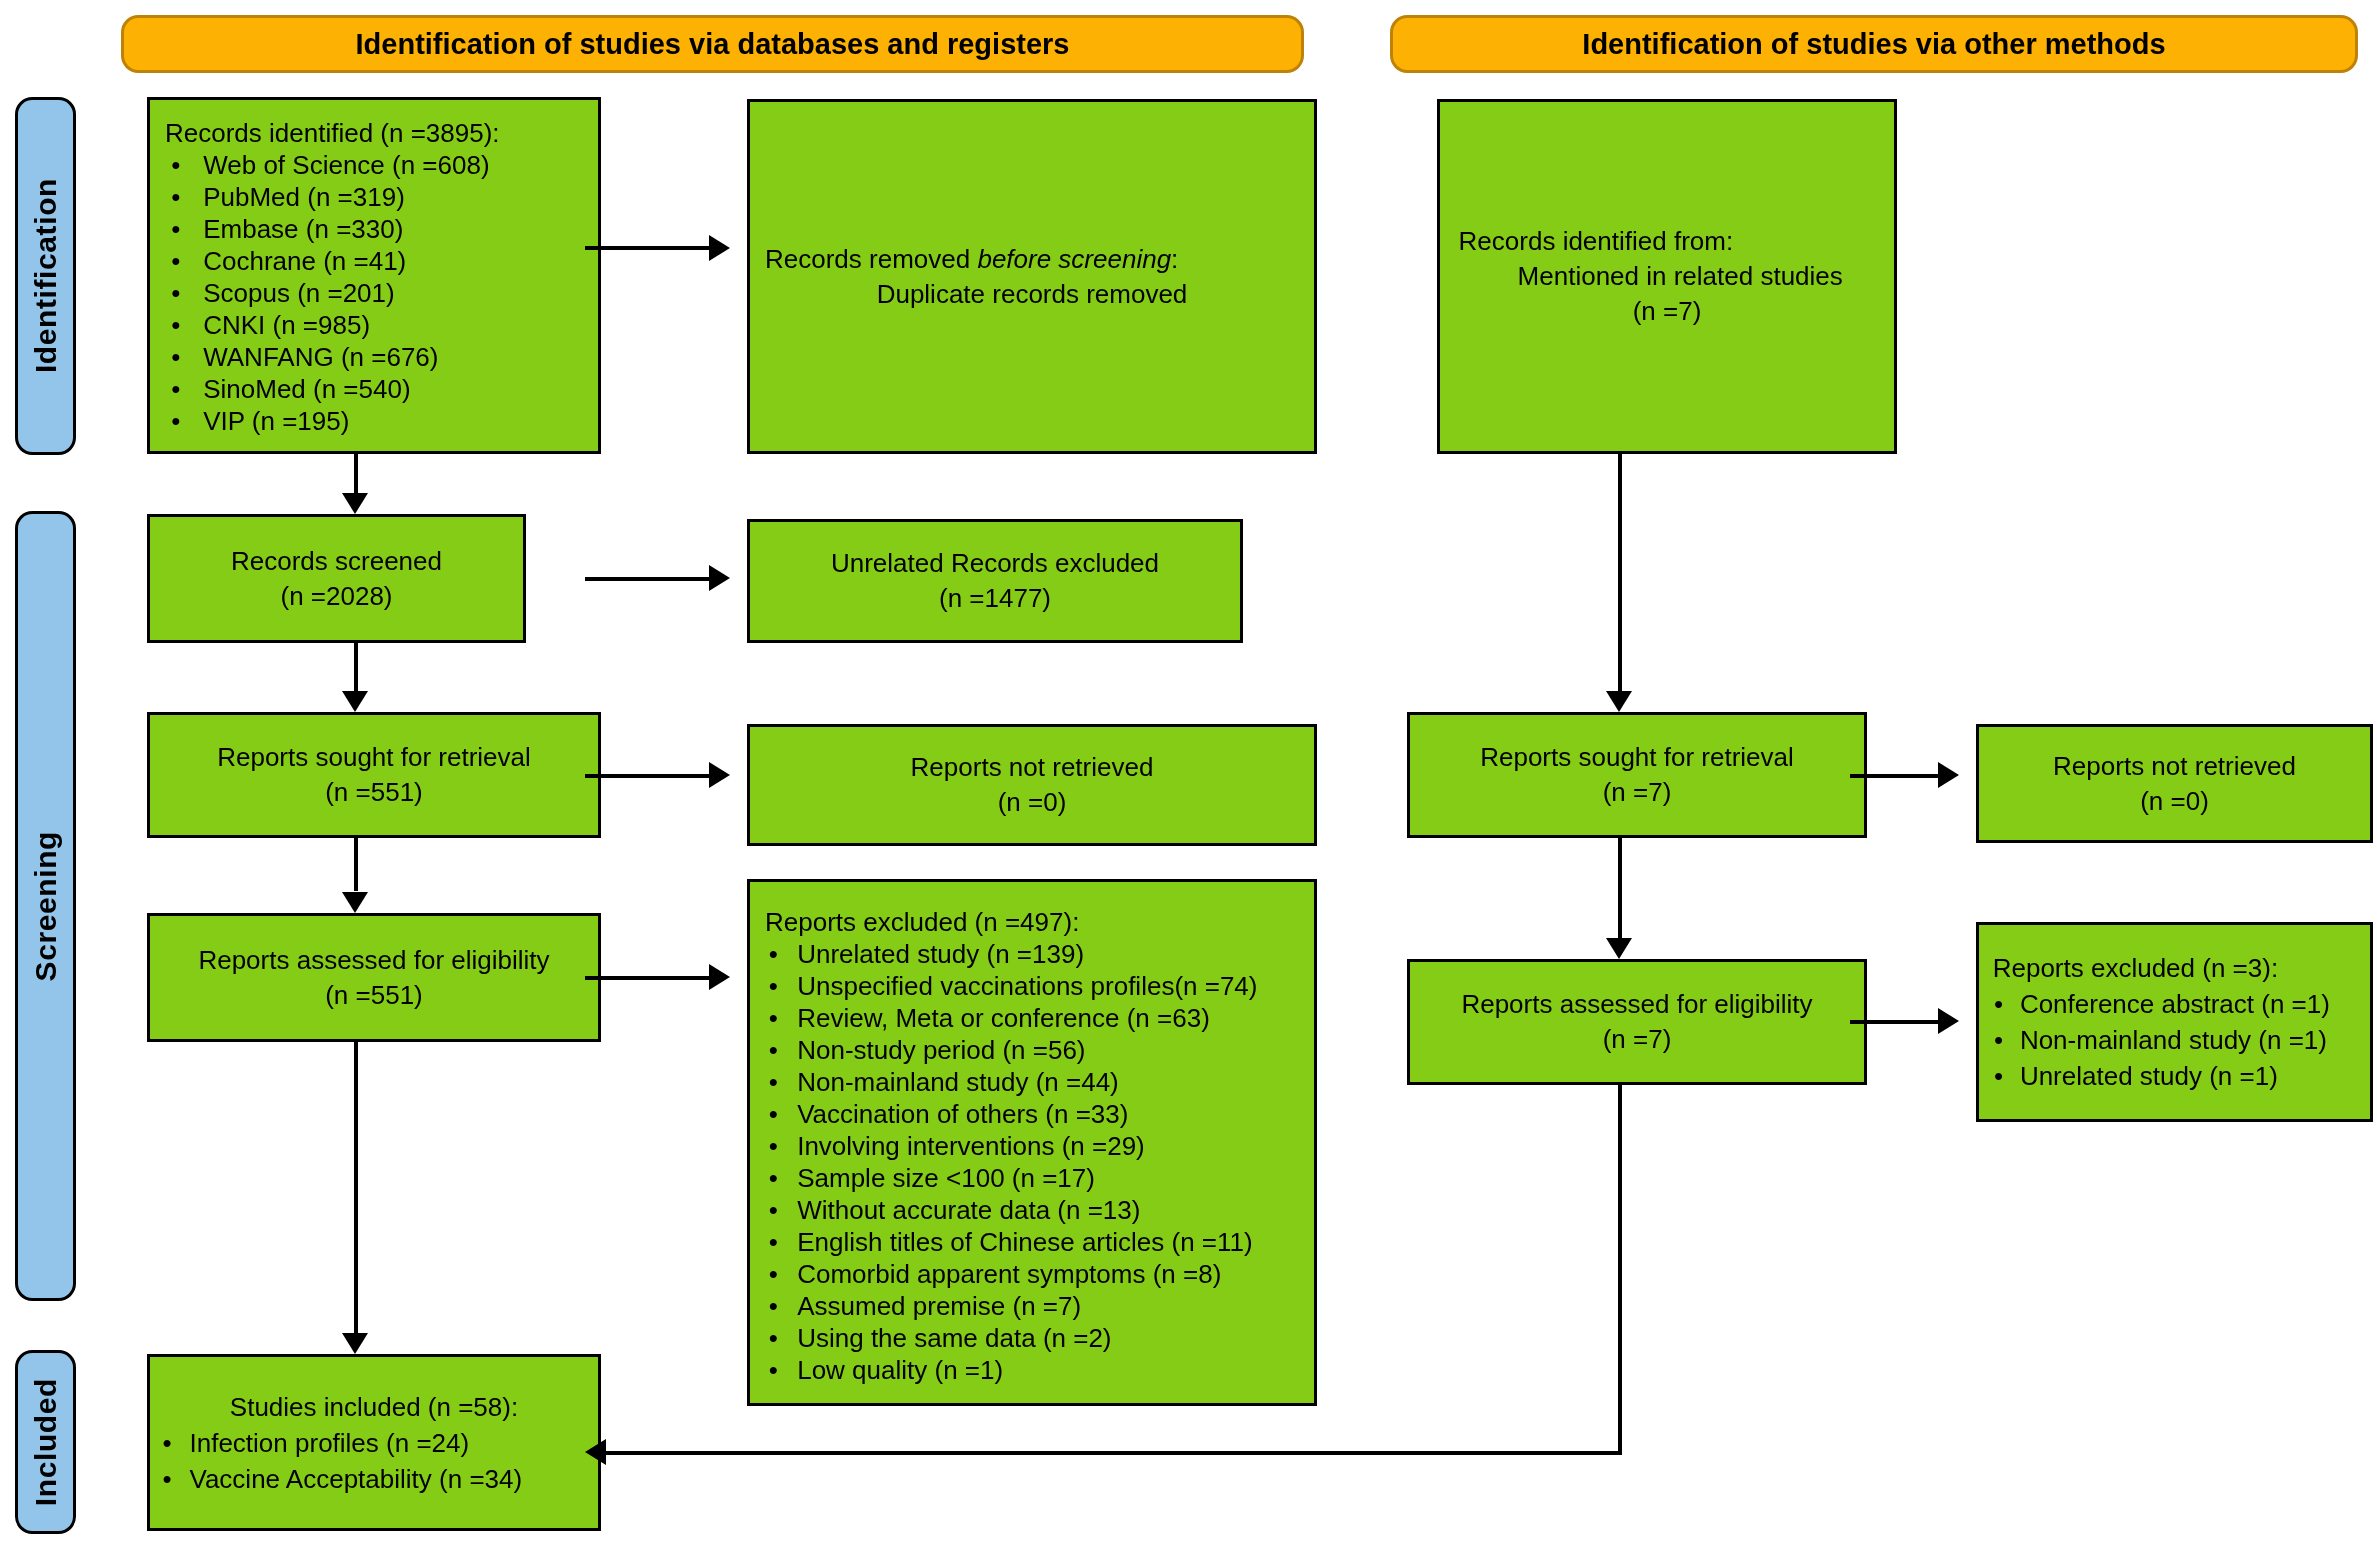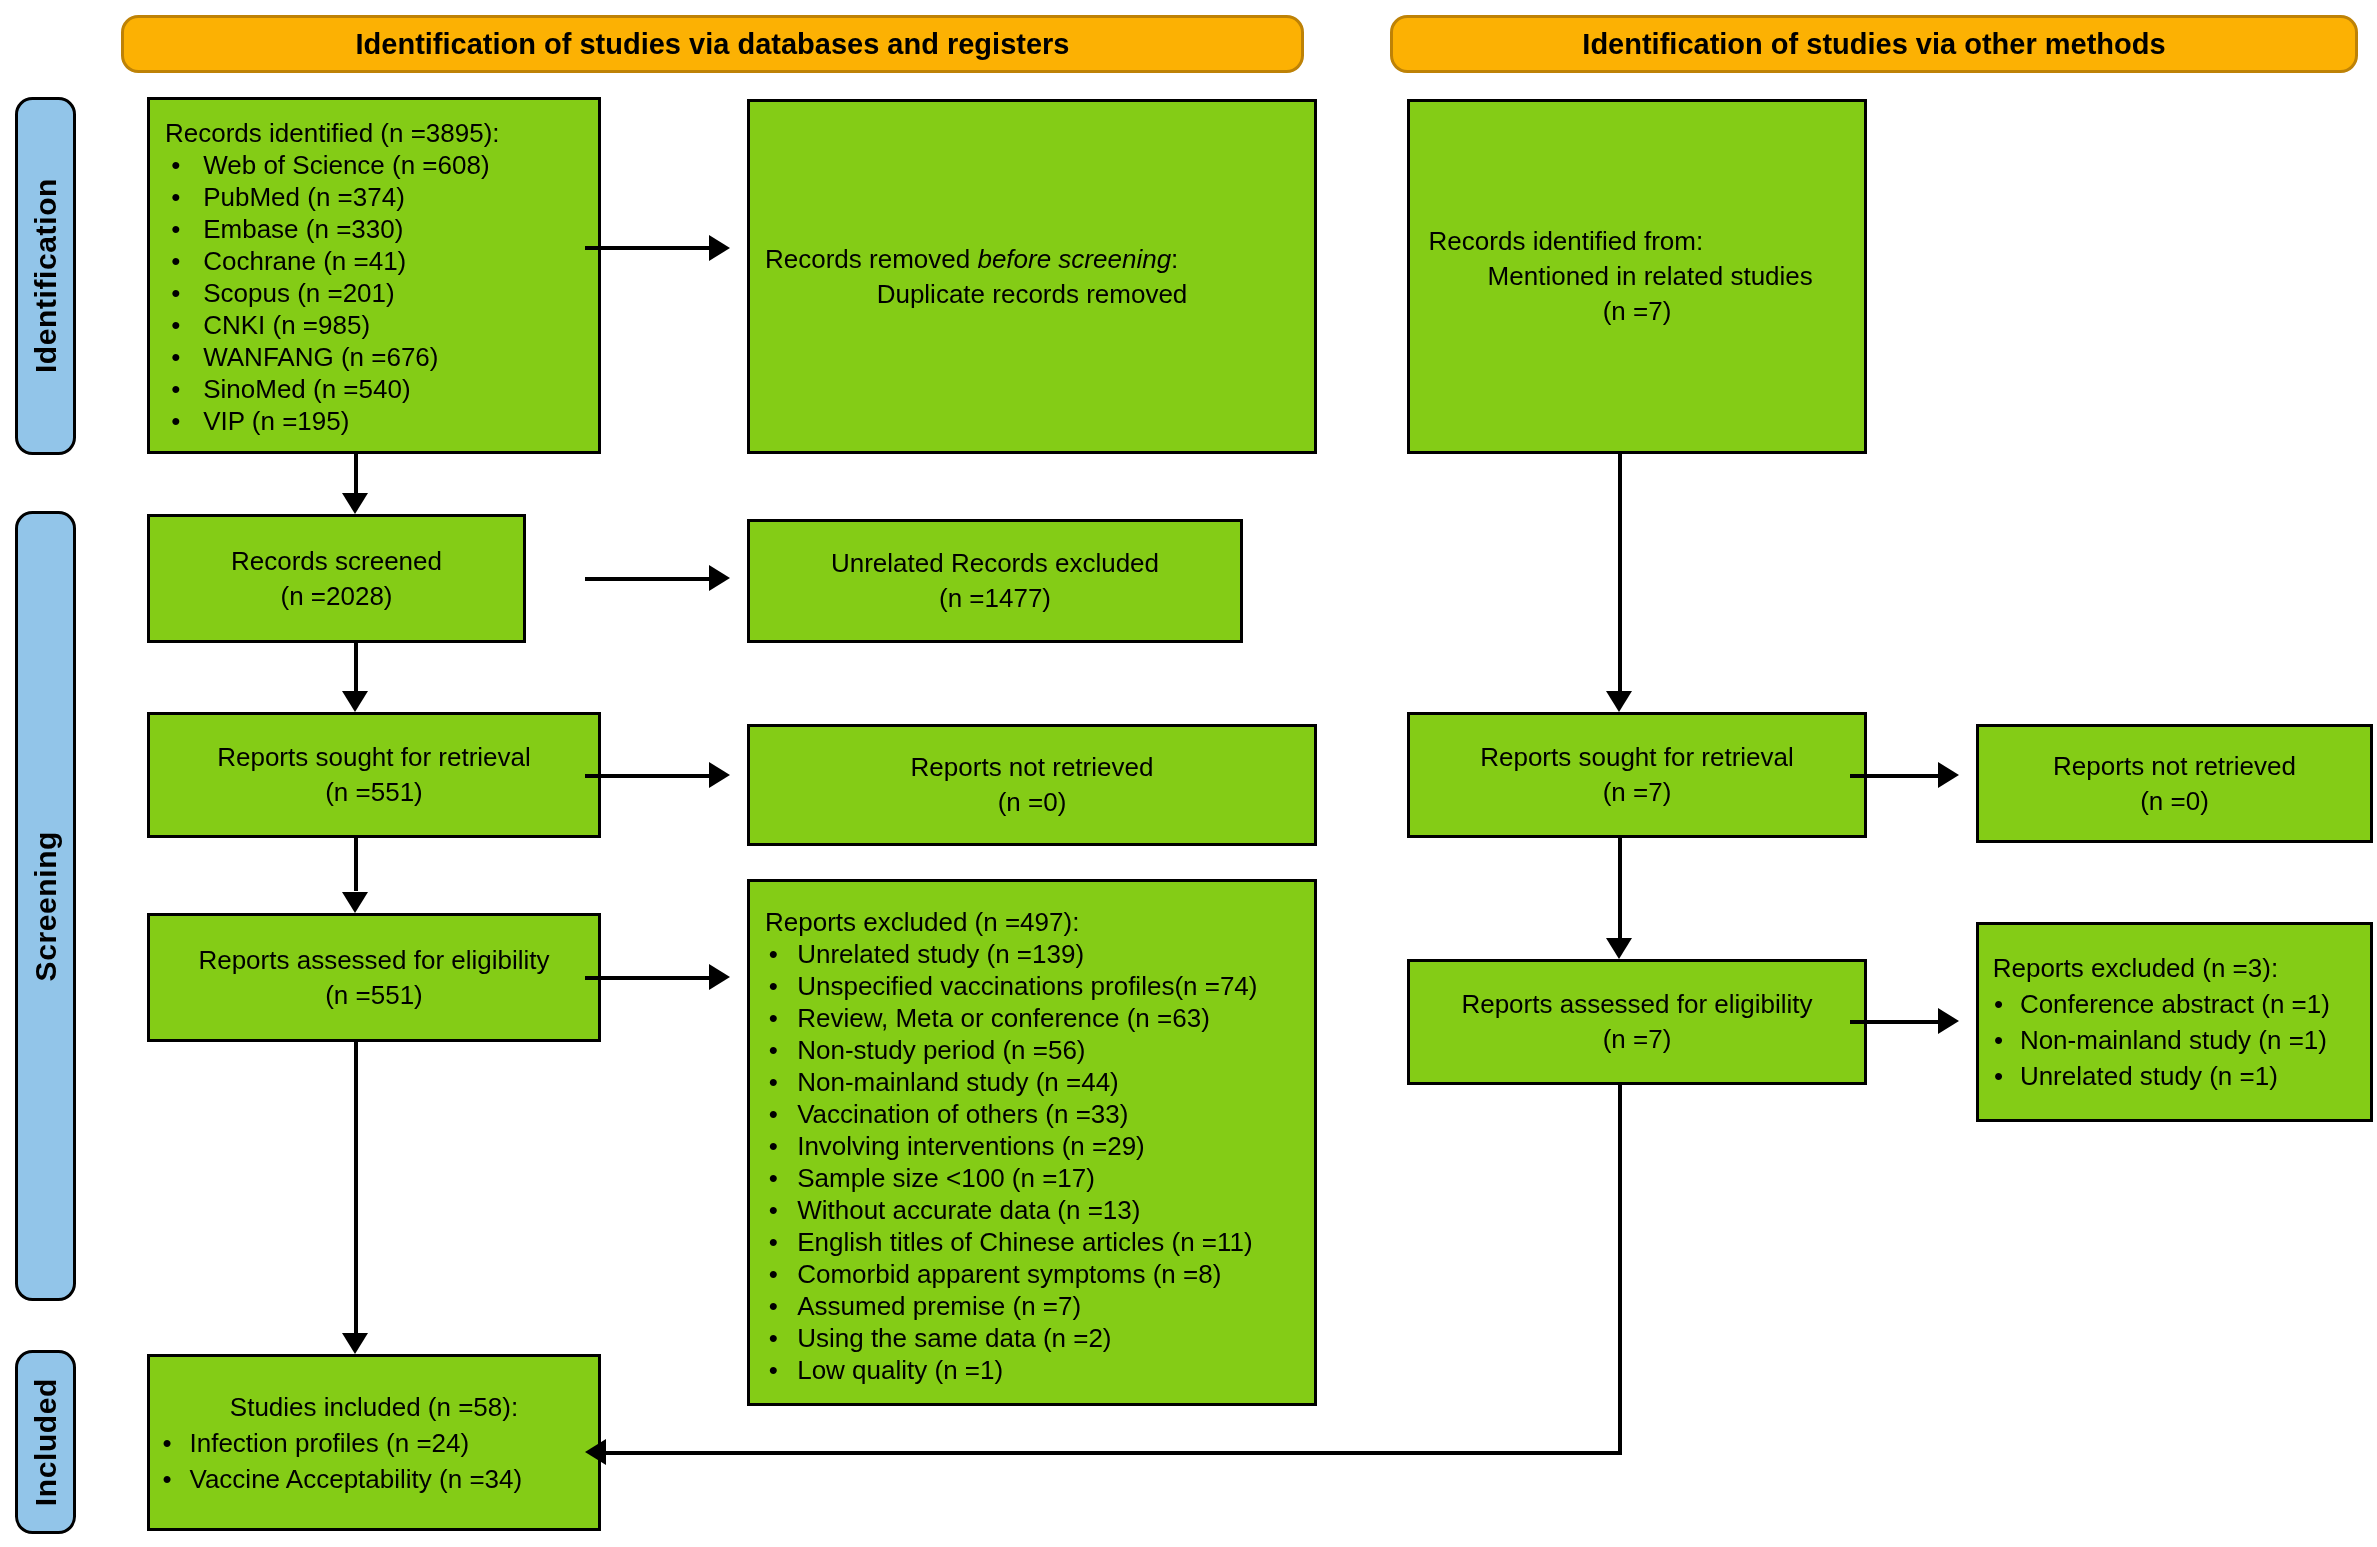--- a/index.html
+++ b/index.html
@@ -58,21 +58,21 @@
   </div>
 
   <div class="box list" style="left:130px;top:97px;width:454px;height:357px;padding:17.4px 10px 0 15px">
     <div>Records identified (n =3895):</div>
     <div class="li">
         <span class="dot">•</span>
         <span>Web of Science (n =608)</span>
       </div>
     <div class="li">
         <span class="dot">•</span>
-        <span>PubMed (n =374)</span>
+        <span>PubMed (n =319)</span>
       </div>
     <div class="li">
         <span class="dot">•</span>
         <span>Embase (n =330)</span>
       </div>
     <div class="li">
         <span class="dot">•</span>
         <span>Cochrane (n =41)</span>
       </div>
     <div class="li">
@@ -192,21 +192,21 @@
     <div class="li">
         <span class="dot" style="width:28.5px;padding-left:3.7px">•</span>
         <span>Using the same data (n =2)</span>
       </div>
     <div class="li">
         <span class="dot" style="width:28.5px;padding-left:3.7px">•</span>
         <span>Low quality (n =1)</span>
       </div>
   </div>
 
-  <div class="box vcenter" style="left:1390px;top:99px;width:460px;height:355px;padding:0 18.6px">
+  <div class="box vcenter" style="left:1420px;top:99px;width:460px;height:355px;padding:0 18.6px">
     <div>Records identified from:</div>
     <div style="margin-left:59px">Mentioned in related studies</div>
     <div style="text-align:center">(n =7)</div>
   </div>
 
   <div class="box center" style="left:1390px;top:712px;width:460px;height:126px">
     <div>Reports sought for retrieval</div>
     <div>(n =7)</div>
   </div>
 

